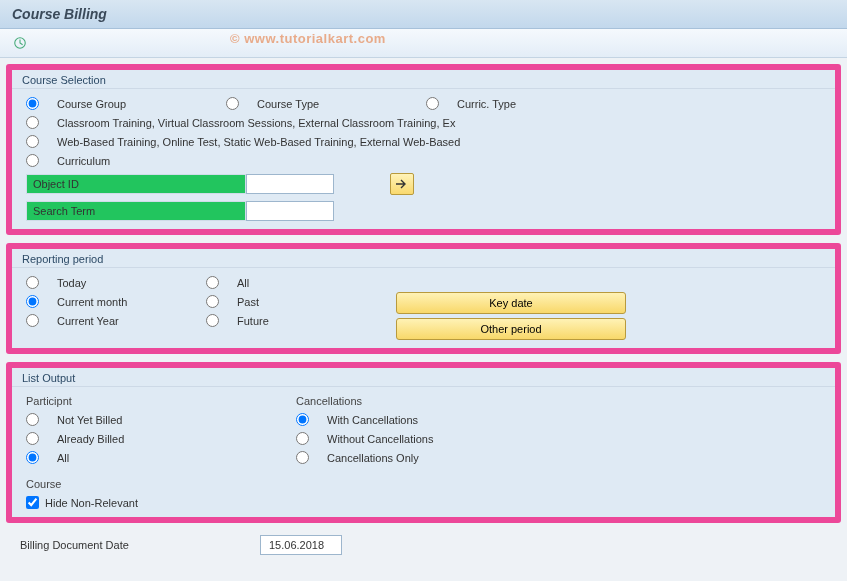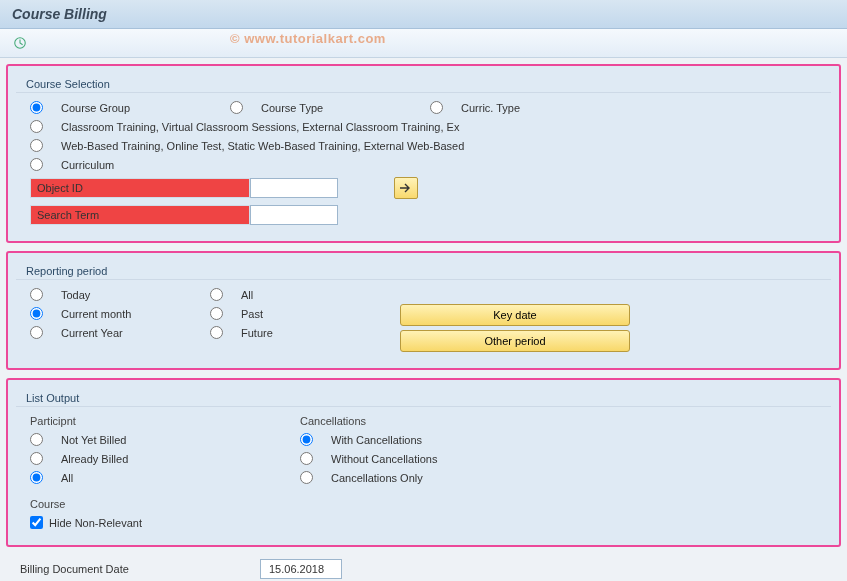--- a/index.html
+++ b/index.html
@@ -4,30 +4,30 @@
   <style>
     * { box-sizing: border-box; margin: 0; padding: 0; }
     body { font-family: Arial, sans-serif; font-size: 11px; background: #eef2f6; color: #333; width: 847px; }
     .title-bar { background: linear-gradient(#d8e6f2, #c2d8ec); border-bottom: 1px solid #a7c1da; padding: 6px 12px; }
     .title-text { font-style: italic; font-weight: bold; font-size: 14px; color: #3b4a5a; }
     .toolbar { background: linear-gradient(#f5f9fd, #e3edf7); border-bottom: 1px solid #c4d4e3; padding: 4px 10px; position: relative; }
     .tb-btn { display: inline-flex; align-items: center; justify-content: center; width: 20px; height: 20px; border: 1px solid transparent; border-radius: 2px; cursor: pointer; }
     .tb-btn svg { width: 14px; height: 14px; }
     .watermark { position: absolute; left: 230px; top: 2px; font-size: 13px; font-weight: bold; color: rgba(230,140,90,0.7); letter-spacing: 0.5px; pointer-events: none; }
     .content { padding: 6px; }
-    .fieldset { background: #dfeaf4; border: 2px solid #ec4899; border-radius: 3px; margin-bottom: 8px; padding: 8px; }
+    .fieldset { background: #dfeaf4; border: 6px solid #ec4899; border-radius: 3px; margin-bottom: 8px; padding: 0; }
     .legend { font-size: 11px; color: #2c4a66; padding: 4px 10px 2px; border-bottom: 1px solid #cdd9e6; }
     .fs-body { padding: 8px 14px; }
     .radio-row { display: flex; align-items: center; gap: 18px; margin-bottom: 6px; }
     .radio-row input[type=radio] { cursor: pointer; }
     .radio-row label { cursor: pointer; }
     .cs-first-row { display: flex; }
     .cs-first-row .radio-row { width: 200px; }
     .field-row { display: flex; align-items: center; margin-top: 6px; }
-    .field-label { width: 220px; background: #ef4444; border: 1px solid #cfdce8; padding: 2px 6px; height: 20px; display: flex; align-items: center; }
+    .field-label { width: 220px; background: #22c55e; border: 1px solid #cfdce8; padding: 2px 6px; height: 20px; display: flex; align-items: center; }
     .text-input { width: 88px; height: 20px; border: 1px solid #9db6cd; padding: 1px 3px; font-size: 11px; }
     .icon-btn { width: 24px; height: 22px; background: linear-gradient(#fff3b8,#f9d96e); border: 1px solid #b89a3d; border-radius: 2px; display: inline-flex; align-items: center; justify-content: center; margin-left: 56px; cursor: pointer; }
     .icon-btn svg { width: 14px; height: 12px; }
     .rp-body { display: flex; }
     .rp-col { }
     .rp-col1 { width: 180px; }
     .rp-col2 { width: 190px; }
     .rp-col3 { flex: 1; display: flex; flex-direction: column; gap: 4px; padding-top: 16px; }
     .sap-btn { width: 230px; height: 22px; background: linear-gradient(#fff2b5,#f8d86a); border: 1px solid #b89a3d; border-radius: 3px; font-size: 11px; cursor: pointer; }
     .lo-body { display: flex; }

